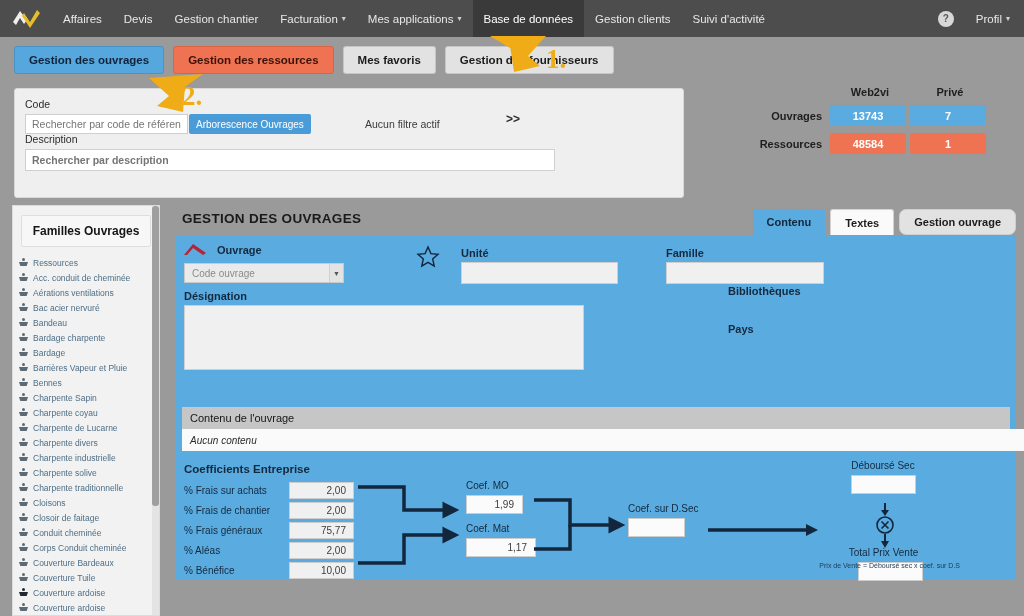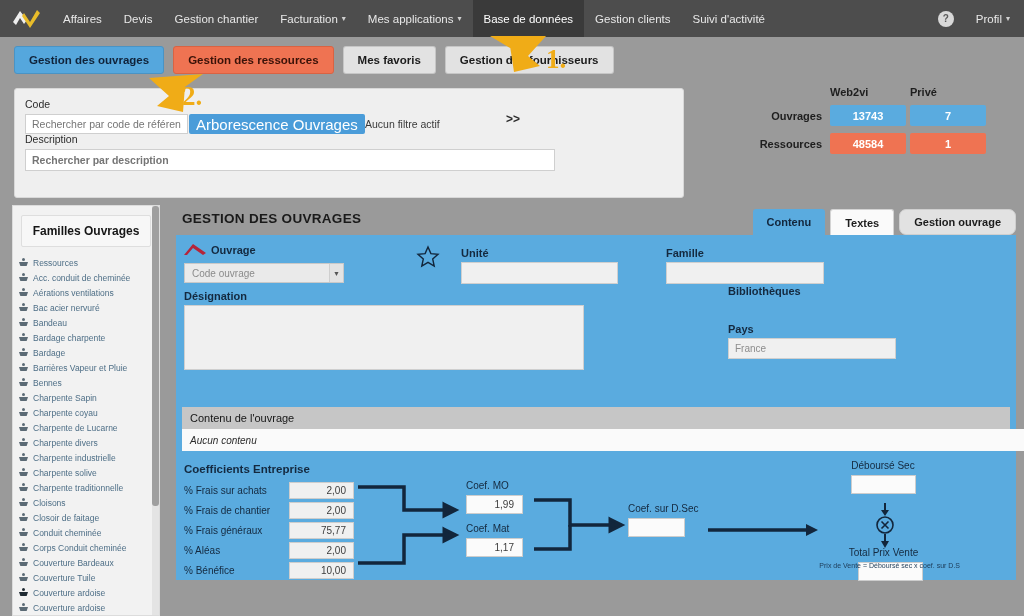--- a/index.html
+++ b/index.html
@@ -61,34 +61,34 @@
   .fc-row1 { position: absolute; top: 9px; left: 10px; }
   .inp {
     border: 1px solid #cfcfcf; background: #fff;
     font-size: 10.5px; color: #9d9d9d;
     font-family: "Liberation Sans", sans-serif;
     padding: 0 6px;
   }
   .inp-code { position: absolute; top: 25px; left: 10px; width: 163px; height: 20px; line-height: 19px; }
   .arbo-btn {
     position: absolute; top: 25px; left: 174px; height: 20px;
-    background: #4a9cd9; color: #fff; font-size: 15px;
+    background: #4a9cd9; color: #fff; font-size: 10px;
     display: flex; align-items: center; padding: 0 7px;
     border-radius: 2px; cursor: pointer; white-space: nowrap;
   }
   .filt-status { position: absolute; top: 25px; left: 350px; height: 20px; line-height: 20px; font-size: 10.5px; color: #3a3a3a; }
   .chev-more { position: absolute; top: 23px; left: 491px; font-size: 12px; font-weight: bold; color: #2b2b2b; cursor: pointer; }
   .fc-row2 { position: absolute; top: 44px; left: 10px; }
   .inp-desc { position: absolute; top: 60px; left: 10px; width: 530px; height: 22px; line-height: 21px; font-weight: bold; }
 
   
   .stats { position: absolute; top: 86px; left: 700px; width: 310px; }
   .stats-head { display: flex; font-size: 11px; font-weight: bold; color: #1e1e1e; }
   .stats-head .sp { width: 130px; }
-  .stats-head .h { width: 80px; text-align: left; }
+  .stats-head .h { width: 80px; text-align: center; }
   .stats-row { display: flex; align-items: center; margin-top: 7px; }
   .stats-row .lbl { width: 130px; text-align: right; padding-right: 8px; font-size: 11px; font-weight: bold; color: #1e1e1e; }
   .pill {
     width: 76px; height: 21px; margin-right: 4px;
     display: flex; align-items: center; justify-content: center;
     color: #fff; font-size: 11px; font-weight: bold; border-radius: 2px;
     cursor: pointer;
   }
   .pill.blue { background: #5aabdf; }
   .pill.red  { background: #ef7352; }
@@ -411,21 +411,21 @@
           <span>Textes</span>
         </div>
         <div class="ptab btn">
           <span>Gestion ouvrage</span>
         </div>
       </div>
     </div>
 
     <div class="bluebox">
 
-      <div style="position:absolute;left:8px;top:8px;display:flex;align-items:center;gap:5px;">
+      <div style="position:absolute;left:8px;top:8px;display:flex;align-items:center;gap:11px;">
         <svg width="22" height="13" viewBox="0 0 22 13">
           <path d="M0 12 L9 1 L22 10 L19 12 L9 5 L3 12 Z" fill="#b5253a"></path>
         </svg>
         <span class="lbl-w" style="position:static;">Ouvrage</span>
       </div>
 
       <div class="select-fld" style="left:8px;top:28px;width:160px;height:20px;">
         <span>Code ouvrage</span>
         <span class="select-arrow">▼</span>
       </div>
@@ -439,21 +439,20 @@
 
       <div class="lbl-w" style="left:490px;top:12px;">Famille</div>
       <input class="fld" style="left: 490px; top: 27px; width: 158px; height: 22px;" value="">
 
       <div class="lbl-w" style="left:8px;top:55px;">Désignation</div>
       <textarea class="fld" style="left: 8px; top: 70px; width: 400px; height: 65px; resize: none;"></textarea>
 
       <div class="lbl-w" style="left:552px;top:50px;">Bibliothèques</div>
 
       <div class="lbl-w" style="left:552px;top:88px;">Pays</div>
-      <input class="fld" style="left: 552px; top: 103px; width: 168px; height: 21px;" value="France">
 
       <div class="sec-head">
         <span>Contenu de l'ouvrage</span>
       </div>
       <div class="sec-body">
         <span>Aucun contenu</span>
       </div>
 
       <div class="coef-title">Coefficients Entreprise</div>
 
@@ -484,21 +483,21 @@
         <path d="M2 88 L48 88 L48 60 L88 60" stroke="#12263c" stroke-width="3.5" fill="none"></path>
         <path d="M88 60 L98 60 M88 54 L100 60 L88 66 Z" stroke="#12263c" stroke-width="3" fill="#12263c"></path>
       </svg>
 
       <div class="dbox" style="left:290px;top:245px;">
         <div class="dl">Coef. MO</div>
         <input class="dfield" style="width: 57px;" value="1,99">
       </div>
       <div class="dbox" style="left:290px;top:288px;">
         <div class="dl">Coef. Mat</div>
-        <input class="dfield" style="width: 57px;" value="1,17">
+        <input class="dfield" style="width: 70px;" value="1,17">
       </div>
 
       <svg style="position:absolute;left:356px;top:256px;" width="110" height="70" viewBox="0 0 110 70">
         <path d="M2 9 L38 9 L38 34 L78 34" stroke="#12263c" stroke-width="3.5" fill="none"></path>
         <path d="M78 34 L88 34 M78 28 L90 34 L78 40 Z" stroke="#12263c" stroke-width="3" fill="#12263c"></path>
         <path d="M2 58 L38 58 L38 34" stroke="#12263c" stroke-width="3.5" fill="none"></path>
       </svg>
 
       <div class="dbox" style="left:452px;top:268px;">
         <div class="dl">Coef. sur D.Sec</div>

